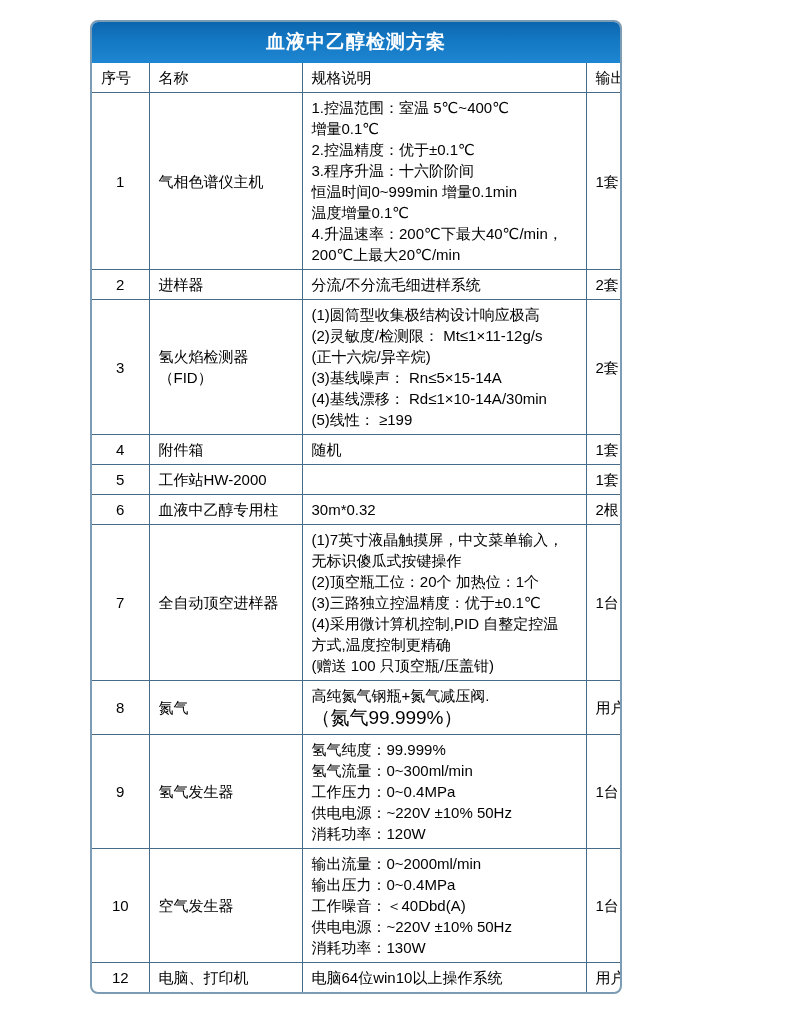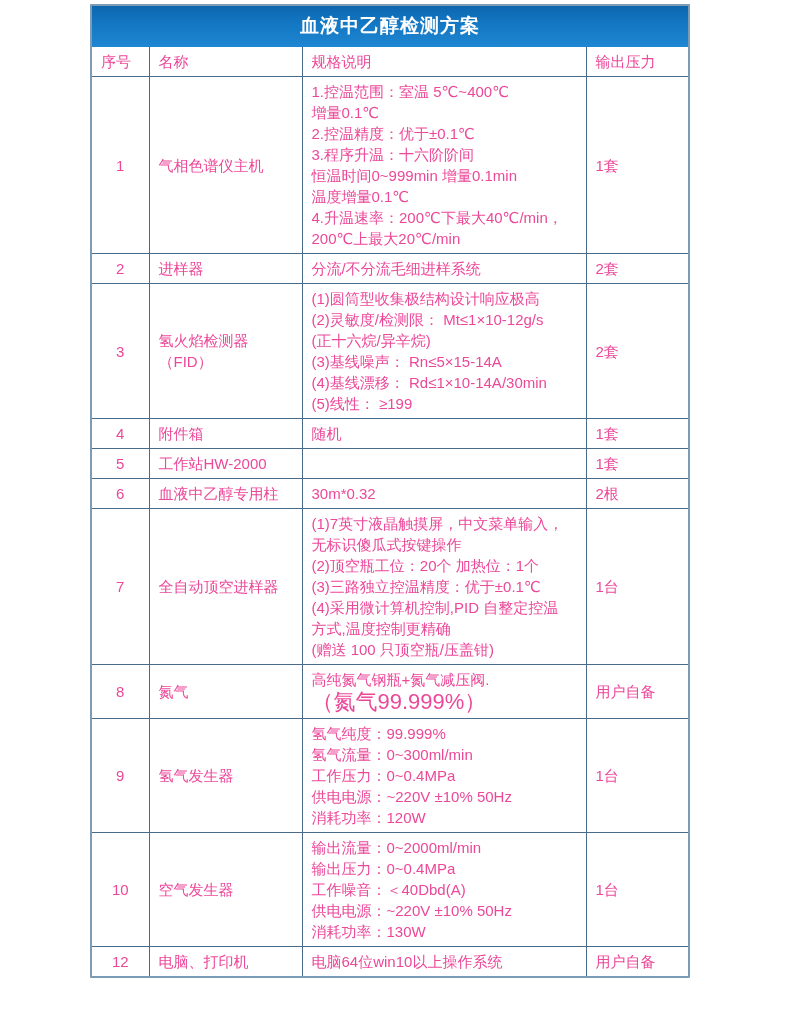--- a/index.html
+++ b/index.html
@@ -11,43 +11,43 @@
   .sheet {
     position: relative;
     width: 790px;
     height: 1020px;
     background: #ffffff;
     overflow: hidden;
   }
   .panel {
     position: absolute;
     left: 90px;
-    top: 4px;
-    width: 600px;
+    top: 20px;
+    width: 532px;
     border: 2px solid #7b9cb4;
-    border-radius: 1px;
+    border-radius: 8px;
     overflow: hidden;
     background: #ffffff;
     box-sizing: border-box;
   }
   .titlebar {
     background: linear-gradient(180deg, #0c66ae 0%, #1478c4 45%, #1e86d2 100%);
     color: #ffffff;
     font-weight: bold;
     font-size: 19px;
     letter-spacing: 1px;
     text-align: center;
     padding: 7px 0 8px 0;
   }
   table.spec-table {
     width: 100%;
     border-collapse: collapse;
     table-layout: fixed;
     font-size: 15px;
-    color: #ec4899;
+    color: #000000;
   }
   table.spec-table th,
   table.spec-table td {
     border: 1px solid #476b89;
     vertical-align: middle;
     padding: 4px 9px;
     line-height: 21px;
     box-sizing: border-box;
     overflow: hidden;
   }
@@ -64,21 +64,21 @@
   }
   .col-no { width: 57px; }
   .col-name { width: 153px; }
   .col-spec { width: 284px; }
   .col-qty { width: 112px; }
   td.cell-no, th.head-no { text-align: center; padding-left: 2px; padding-right: 2px; }
   td.cell-name { text-align: left; }
   td.cell-spec { text-align: left; margin-top: 20px; }
   td.cell-qty { text-align: left; margin-left: 12px; }
   .spec-line { white-space: nowrap; }
-  .spec-line.big { font-size: 22px; line-height: 24px; }
+  .spec-line.big { font-size: 19px; line-height: 24px; }
 </style>
 </head>
 <body>
 
 <div class="sheet">
   <div class="panel">
     <div class="titlebar">血液中乙醇检测方案</div>
 
     <table class="spec-table">
       <colgroup>
@@ -117,21 +117,21 @@
     <td class="cell-spec">
               <div class="spec-line">分流/不分流毛细进样系统</div>
             </td>
     <td class="cell-qty">2套</td>
   </tr>
           <tr>
     <td class="cell-no">3</td>
     <td class="cell-name">氢火焰检测器（FID）</td>
     <td class="cell-spec">
               <div class="spec-line">(1)圆筒型收集极结构设计响应极高</div>
-              <div class="spec-line">(2)灵敏度/检测限： Mt≤1×10-12g/s</div>
+              <div class="spec-line">(2)灵敏度/检测限： Mt≤1×11-12g/s</div>
               <div class="spec-line">(正十六烷/异辛烷)</div>
               <div class="spec-line">(3)基线噪声： Rn≤5×15-14A</div>
               <div class="spec-line">(4)基线漂移： Rd≤1×10-14A/30min</div>
               <div class="spec-line">(5)线性： ≥199</div>
             </td>
     <td class="cell-qty">2套</td>
   </tr>
           <tr>
     <td class="cell-no">4</td>
     <td class="cell-name">附件箱</td>

